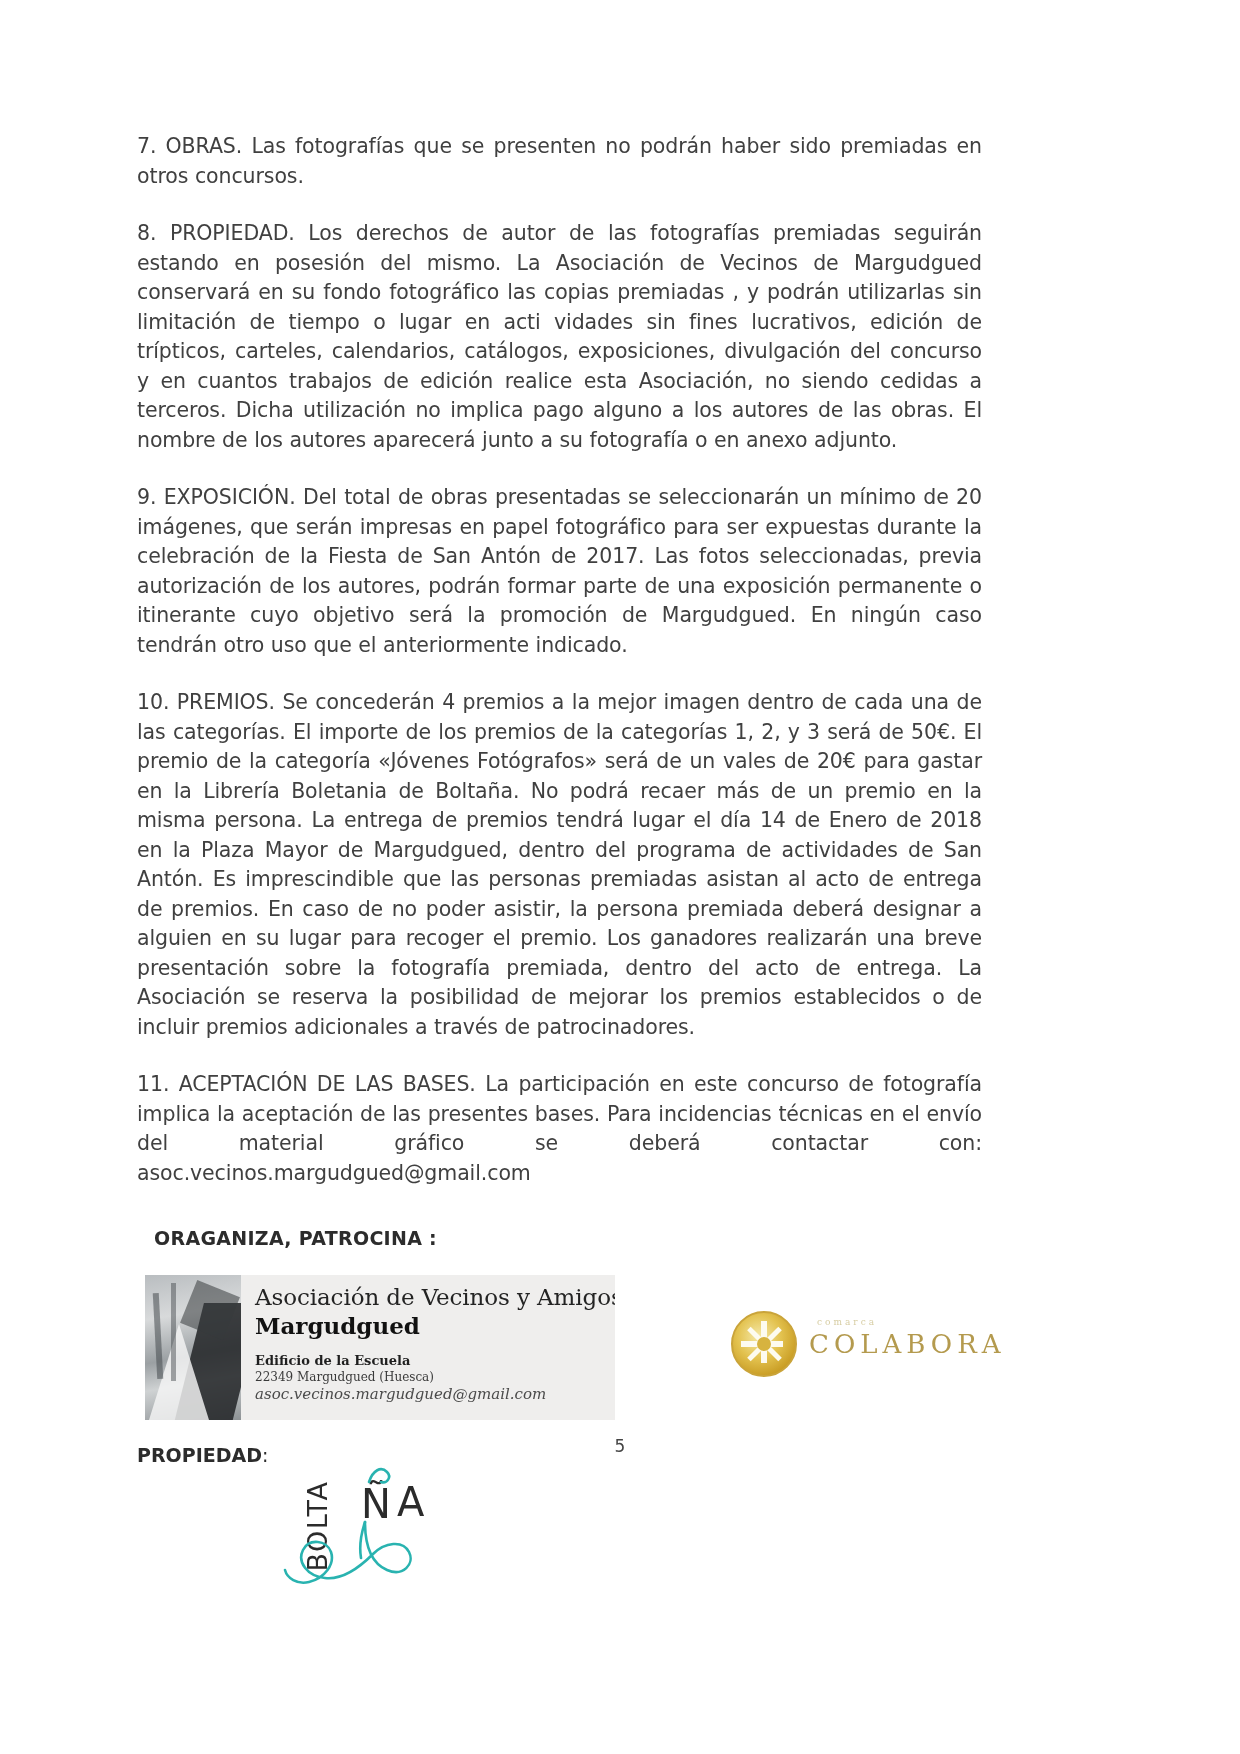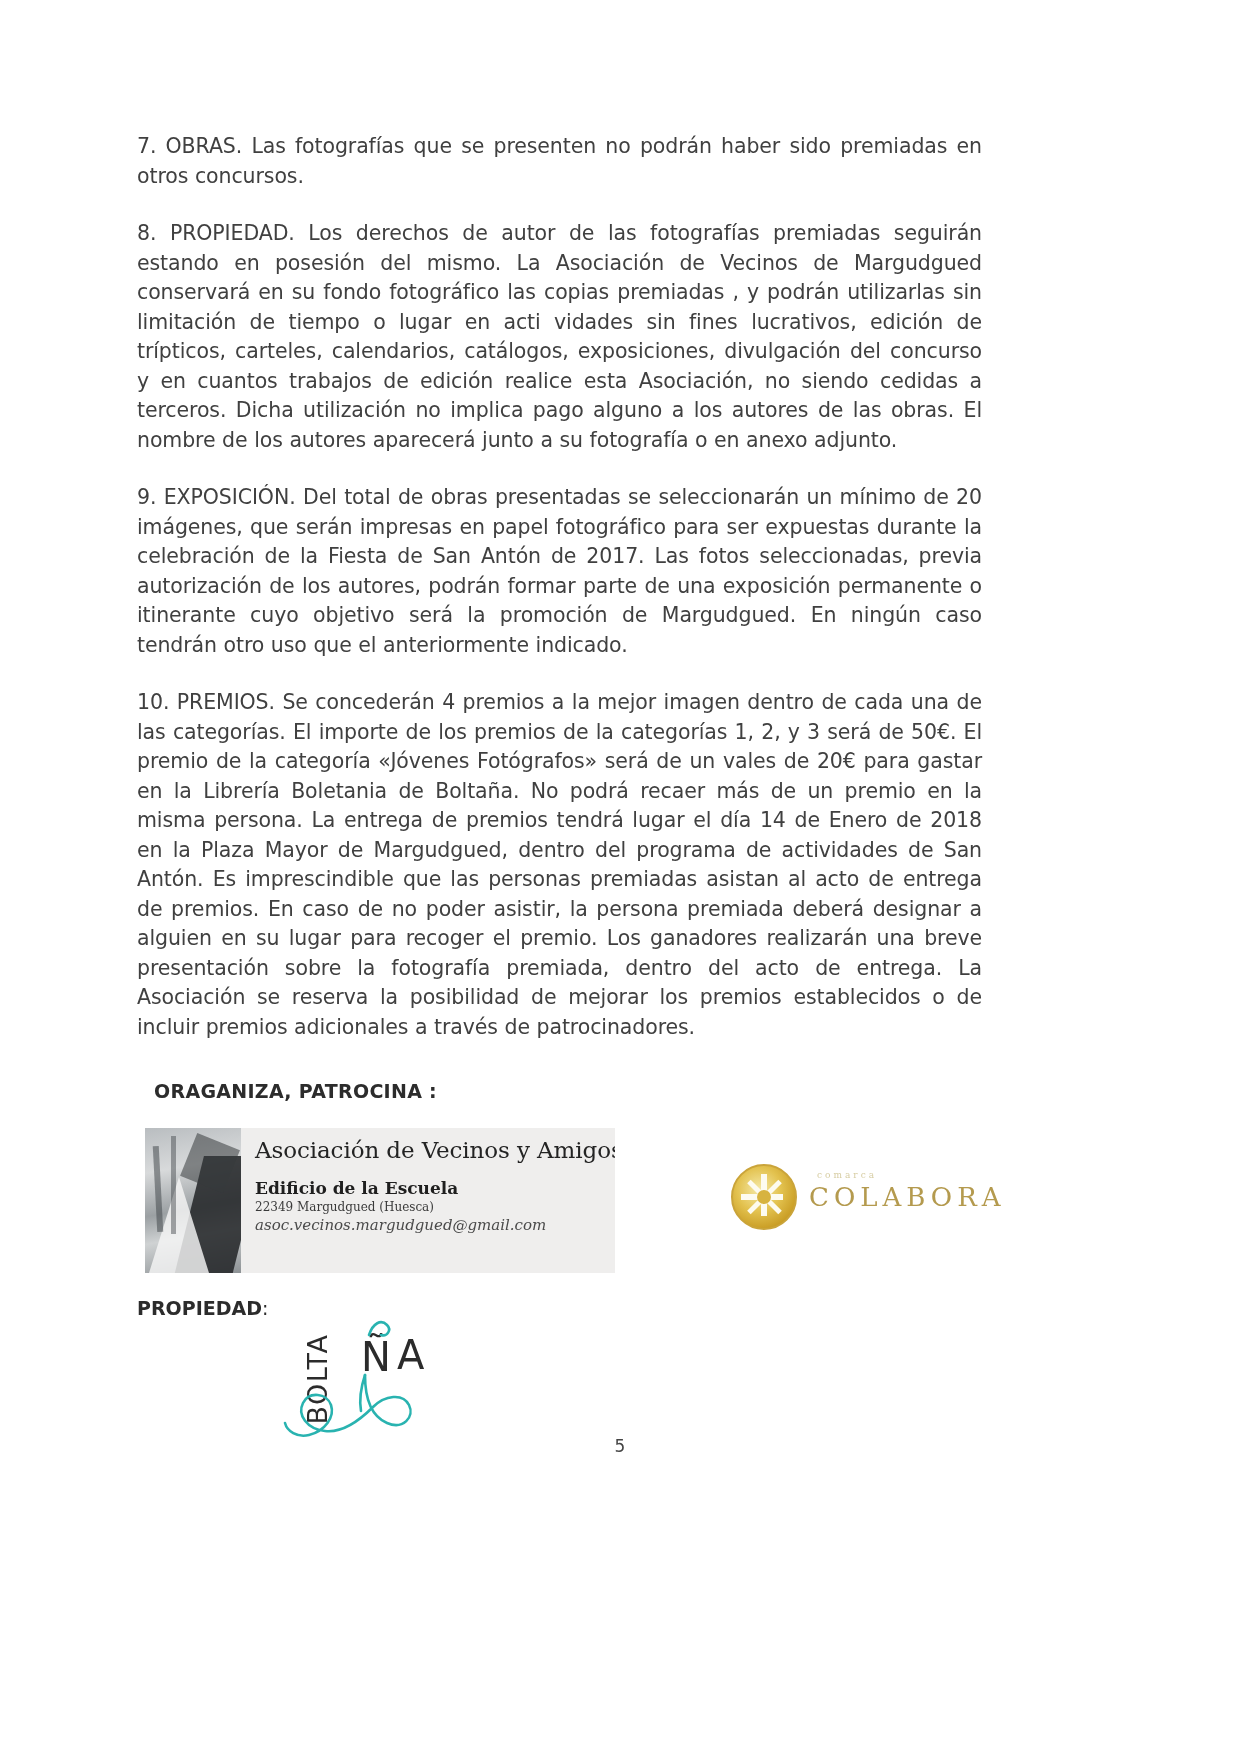--- a/index.html
+++ b/index.html
@@ -134,21 +134,21 @@
     font-family: "DejaVu Serif", "Liberation Serif", serif;
     font-size: 23px;
     font-weight: bold;
     color: #111111;
     line-height: 1.12;
     margin-top: 3px;
   }
   .avm-sub {
     margin-top: 14px;
     font-family: "DejaVu Serif", "Liberation Serif", serif;
-    font-size: 17px;
+    font-size: 13px;
     font-weight: bold;
     color: #1f1f1f;
     line-height: 1.28;
   }
   .avm-addr {
     font-family: "DejaVu Serif", "Liberation Serif", serif;
     font-size: 12px;
     color: #3a3a3a;
     line-height: 1.3;
   }
@@ -262,35 +262,37 @@
 <body>
 
 <div class="page">
 
   <div class="content">
 
     <p class="para">7. OBRAS. Las fotografías que se presenten no podrán haber sido premiadas en otros concursos.</p>
     <p class="para">8. PROPIEDAD. Los derechos de autor de las fotografías premiadas seguirán estando en posesión del mismo. La Asociación de Vecinos de Margudgued conservará en su fondo fotográfico las copias premiadas , y podrán utilizarlas sin limitación de tiempo o lugar en acti vidades sin fines lucrativos, edición de trípticos, carteles, calendarios, catálogos, exposiciones, divulgación del concurso y en cuantos trabajos de edición realice esta Asociación, no siendo cedidas a terceros. Dicha utilización no implica pago alguno a los autores de las obras. El nombre de los autores aparecerá junto a su fotografía o en anexo adjunto.</p>
     <p class="para">9. EXPOSICIÓN. Del total de obras presentadas se seleccionarán un mínimo de 20 imágenes, que serán impresas en papel fotográfico para ser expuestas durante la celebración de la Fiesta de San Antón de 2017. Las fotos seleccionadas, previa autorización de los autores, podrán formar parte de una exposición permanente o itinerante cuyo objetivo será la promoción de Margudgued. En ningún caso tendrán otro uso que el anteriormente indicado.</p>
     <p class="para">10. PREMIOS. Se concederán 4 premios a la mejor imagen dentro de cada una de las categorías. El importe de los premios de la categorías 1, 2, y 3  será de 50€. El premio de la categoría «Jóvenes Fotógrafos» será de un vales de 20€ para gastar en la Librería Boletania de Boltaña. No podrá recaer más de un premio en la misma persona. La entrega de premios tendrá lugar el día 14 de Enero de 2018 en la Plaza Mayor de Margudgued, dentro del programa de actividades de San Antón. Es imprescindible que las personas premiadas asistan al acto de entrega de premios. En caso de no poder asistir, la persona premiada deberá designar a alguien en su lugar para recoger el premio. Los ganadores realizarán una breve presentación sobre la fotografía premiada, dentro del acto de entrega. La Asociación se reserva la posibilidad de mejorar los premios establecidos o de incluir premios adicionales a través de patrocinadores.</p>
+    <p class="para">11. ACEPTACIÓN DE LAS BASES. La participación en este concurso de fotografía implica la aceptación de las presentes bases. Para incidencias técnicas en el envío del material gráfico se deberá contactar con: asoc.vecinos.margudgued@gmail.com</p>
 
     <div class="org-head">ORAGANIZA,  PATROCINA :</div>
 
     <div class="logo-row">
 
       <div class="avm-logo">
         <div class="avm-photo">
           <div class="darkmass"></div>
           <div class="ridge"></div>
           <div class="road"></div>
           <div class="treeA"></div>
           <div class="treeB"></div>
         </div>
         <div class="avm-text">
           <div class="avm-title">Asociación de Vecinos y Amigos de</div>
+          <div class="avm-name">Margudgued</div>
           <div class="avm-sub">Edificio de la Escuela</div>
           <div class="avm-addr">22349 Margudgued (Huesca)</div>
           <div class="avm-mail">asoc.vecinos.margudgued@gmail.com</div>
         </div>
       </div>
 
       <div class="sobrarbe">
         <div class="sob-sun">
           <div class="cross-d1"></div>
           <div class="cross-d2"></div>

